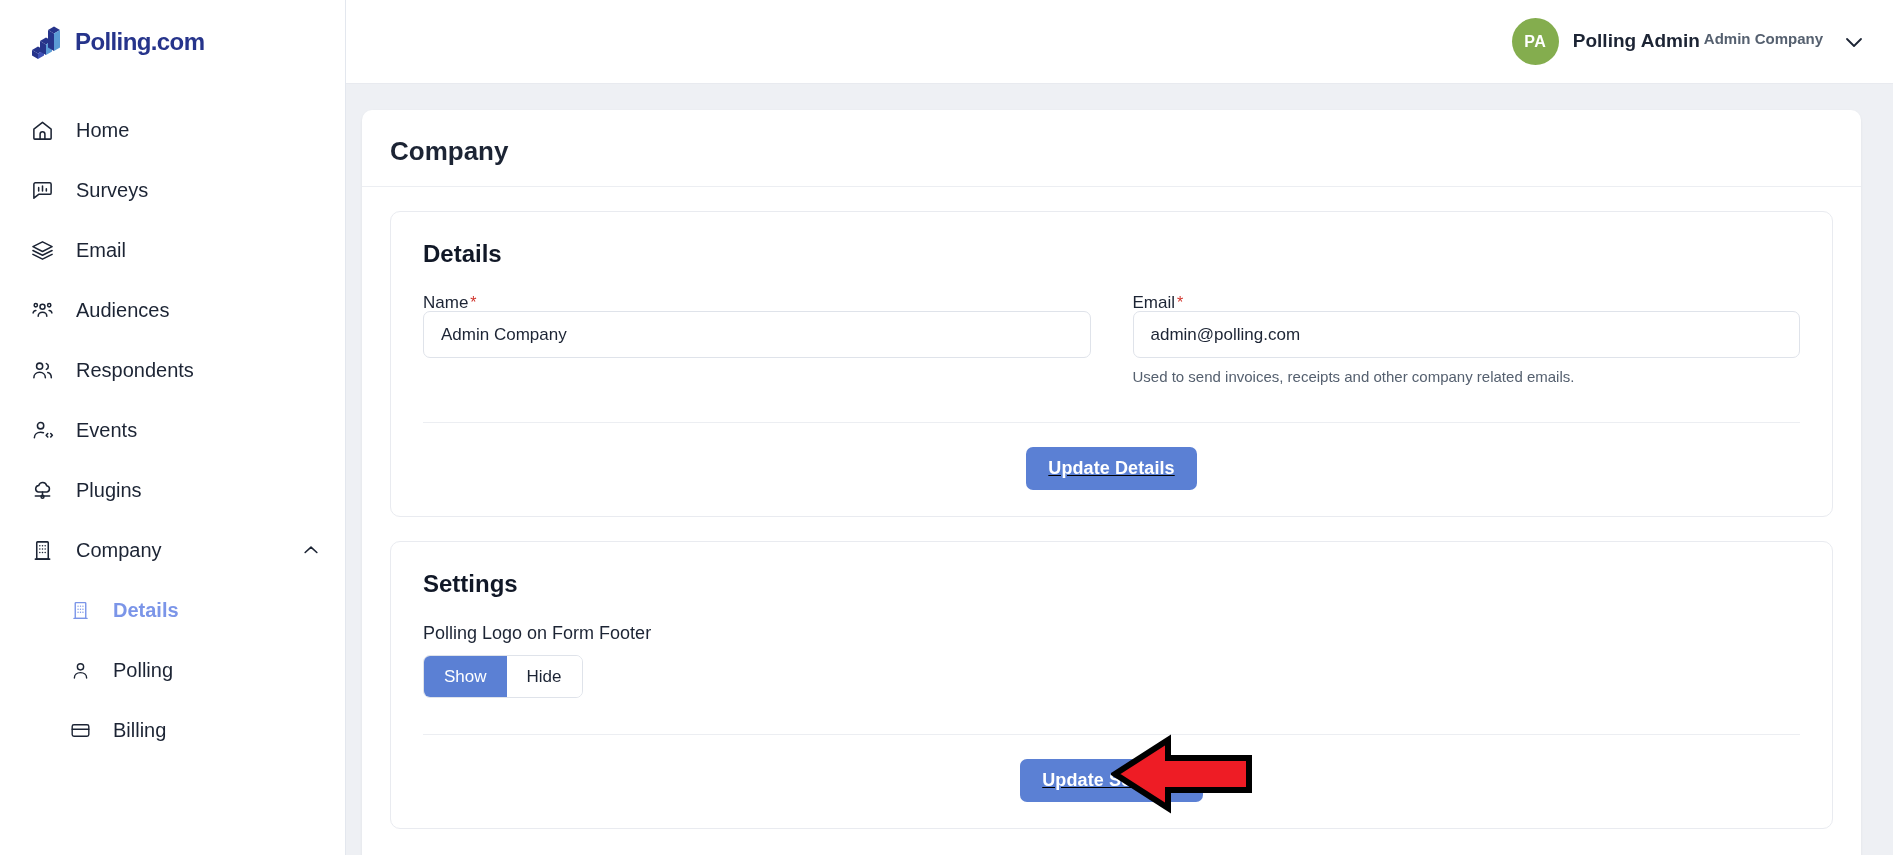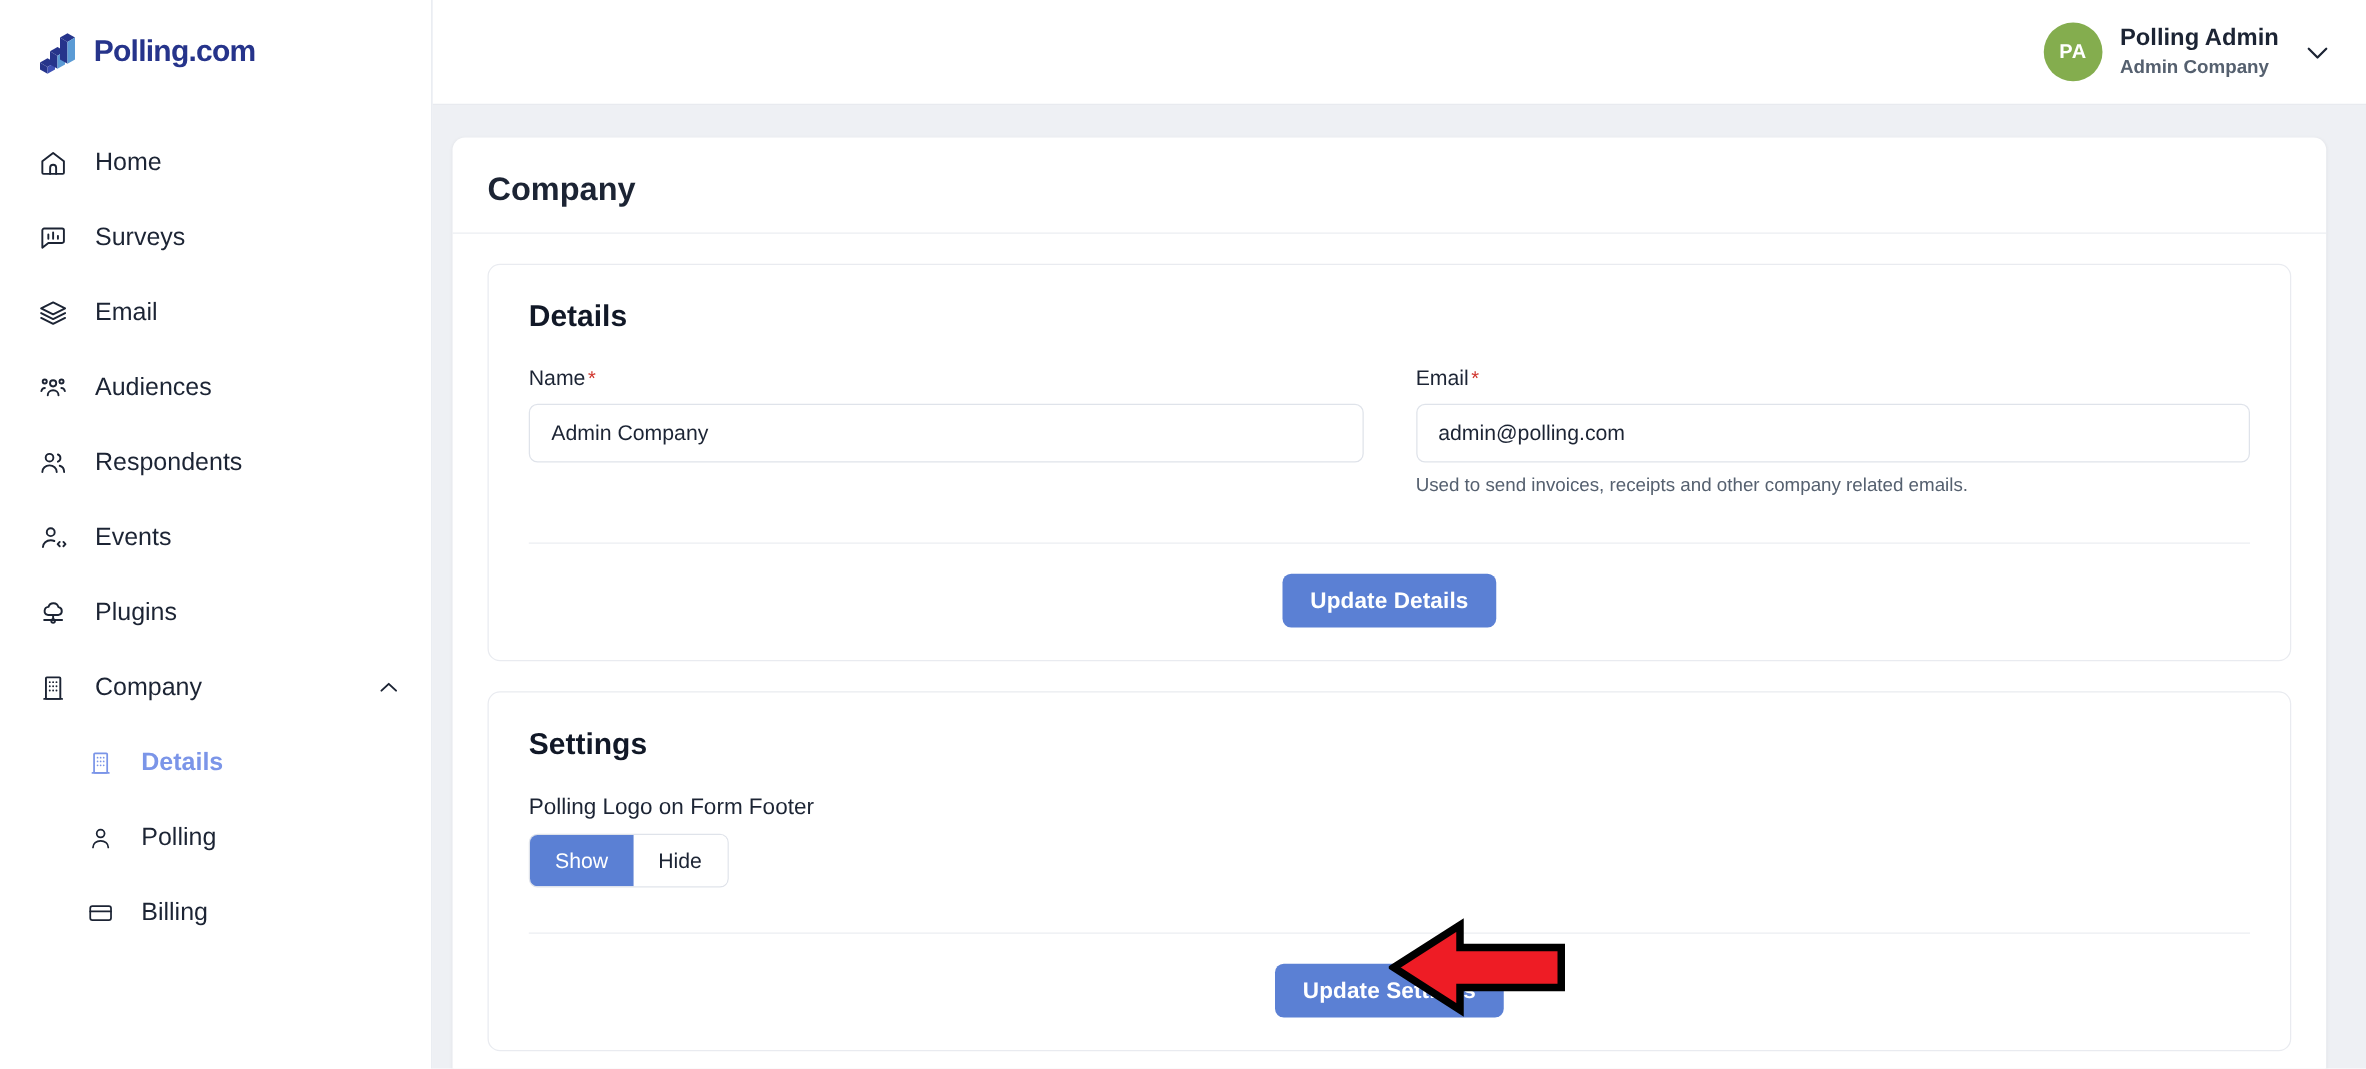--- a/index.html
+++ b/index.html
@@ -128,21 +128,21 @@
     width: 47px; height: 47px;
     border-radius: 50%;
     background: #84ad4e;
     color: #ffffff;
     display: flex;
     align-items: center;
     justify-content: center;
     font-size: 16px;
     letter-spacing: 0.5px;
   }
-  .user-meta { display: flex; flex-direction: column; gap: 4px; align-items: flex-start; }
+  .user-meta { display: flex; flex-direction: row; gap: 4px; align-items: flex-start; }
   .user-name { font-size: 19px; color: #1c2434; line-height: 1.1; }
   .user-org { font-size: 15px; color: #55606f; line-height: 1.1; }
   .user-chev { width: 26px; height: 26px; display:flex; align-items:center; justify-content:center; margin-left: 4px; }
 
   
   .main-scroll {
     flex: 1 1 auto;
     overflow: hidden;
     padding: 26px 32px 0 16px;
     position: relative;
@@ -182,21 +182,20 @@
 
   .field-grid {
     display: grid;
     grid-template-columns: 1fr 1fr;
     gap: 0 42px;
   }
 
   .field-label {
     font-size: 17px;
     color: #1c2434;
-    margin-bottom: 11px;
     display: block;
     line-height: 1;
   }
   .req { color: #d0342c; font-size: 16px; margin-left: 2px; }
 
   .text-input {
     width: 100%;
     height: 47px;
     border: 1px solid #dfe3ea;
     border-radius: 7px;
@@ -217,20 +216,21 @@
 
   .divider {
     border-top: 1px solid #eceef2;
     margin: 36px 0 0 0;
   }
 
   .btn-row {
     display: flex;
     justify-content: center;
     padding-top: 24px;
+    text-decoration: underline;
   }
 
   .btn-primary {
     background: #5b80d4;
     color: #ffffff;
     border: none;
     border-radius: 7px;
     font-size: 18px;
     font-weight: 700;
     padding: 0 22px;

